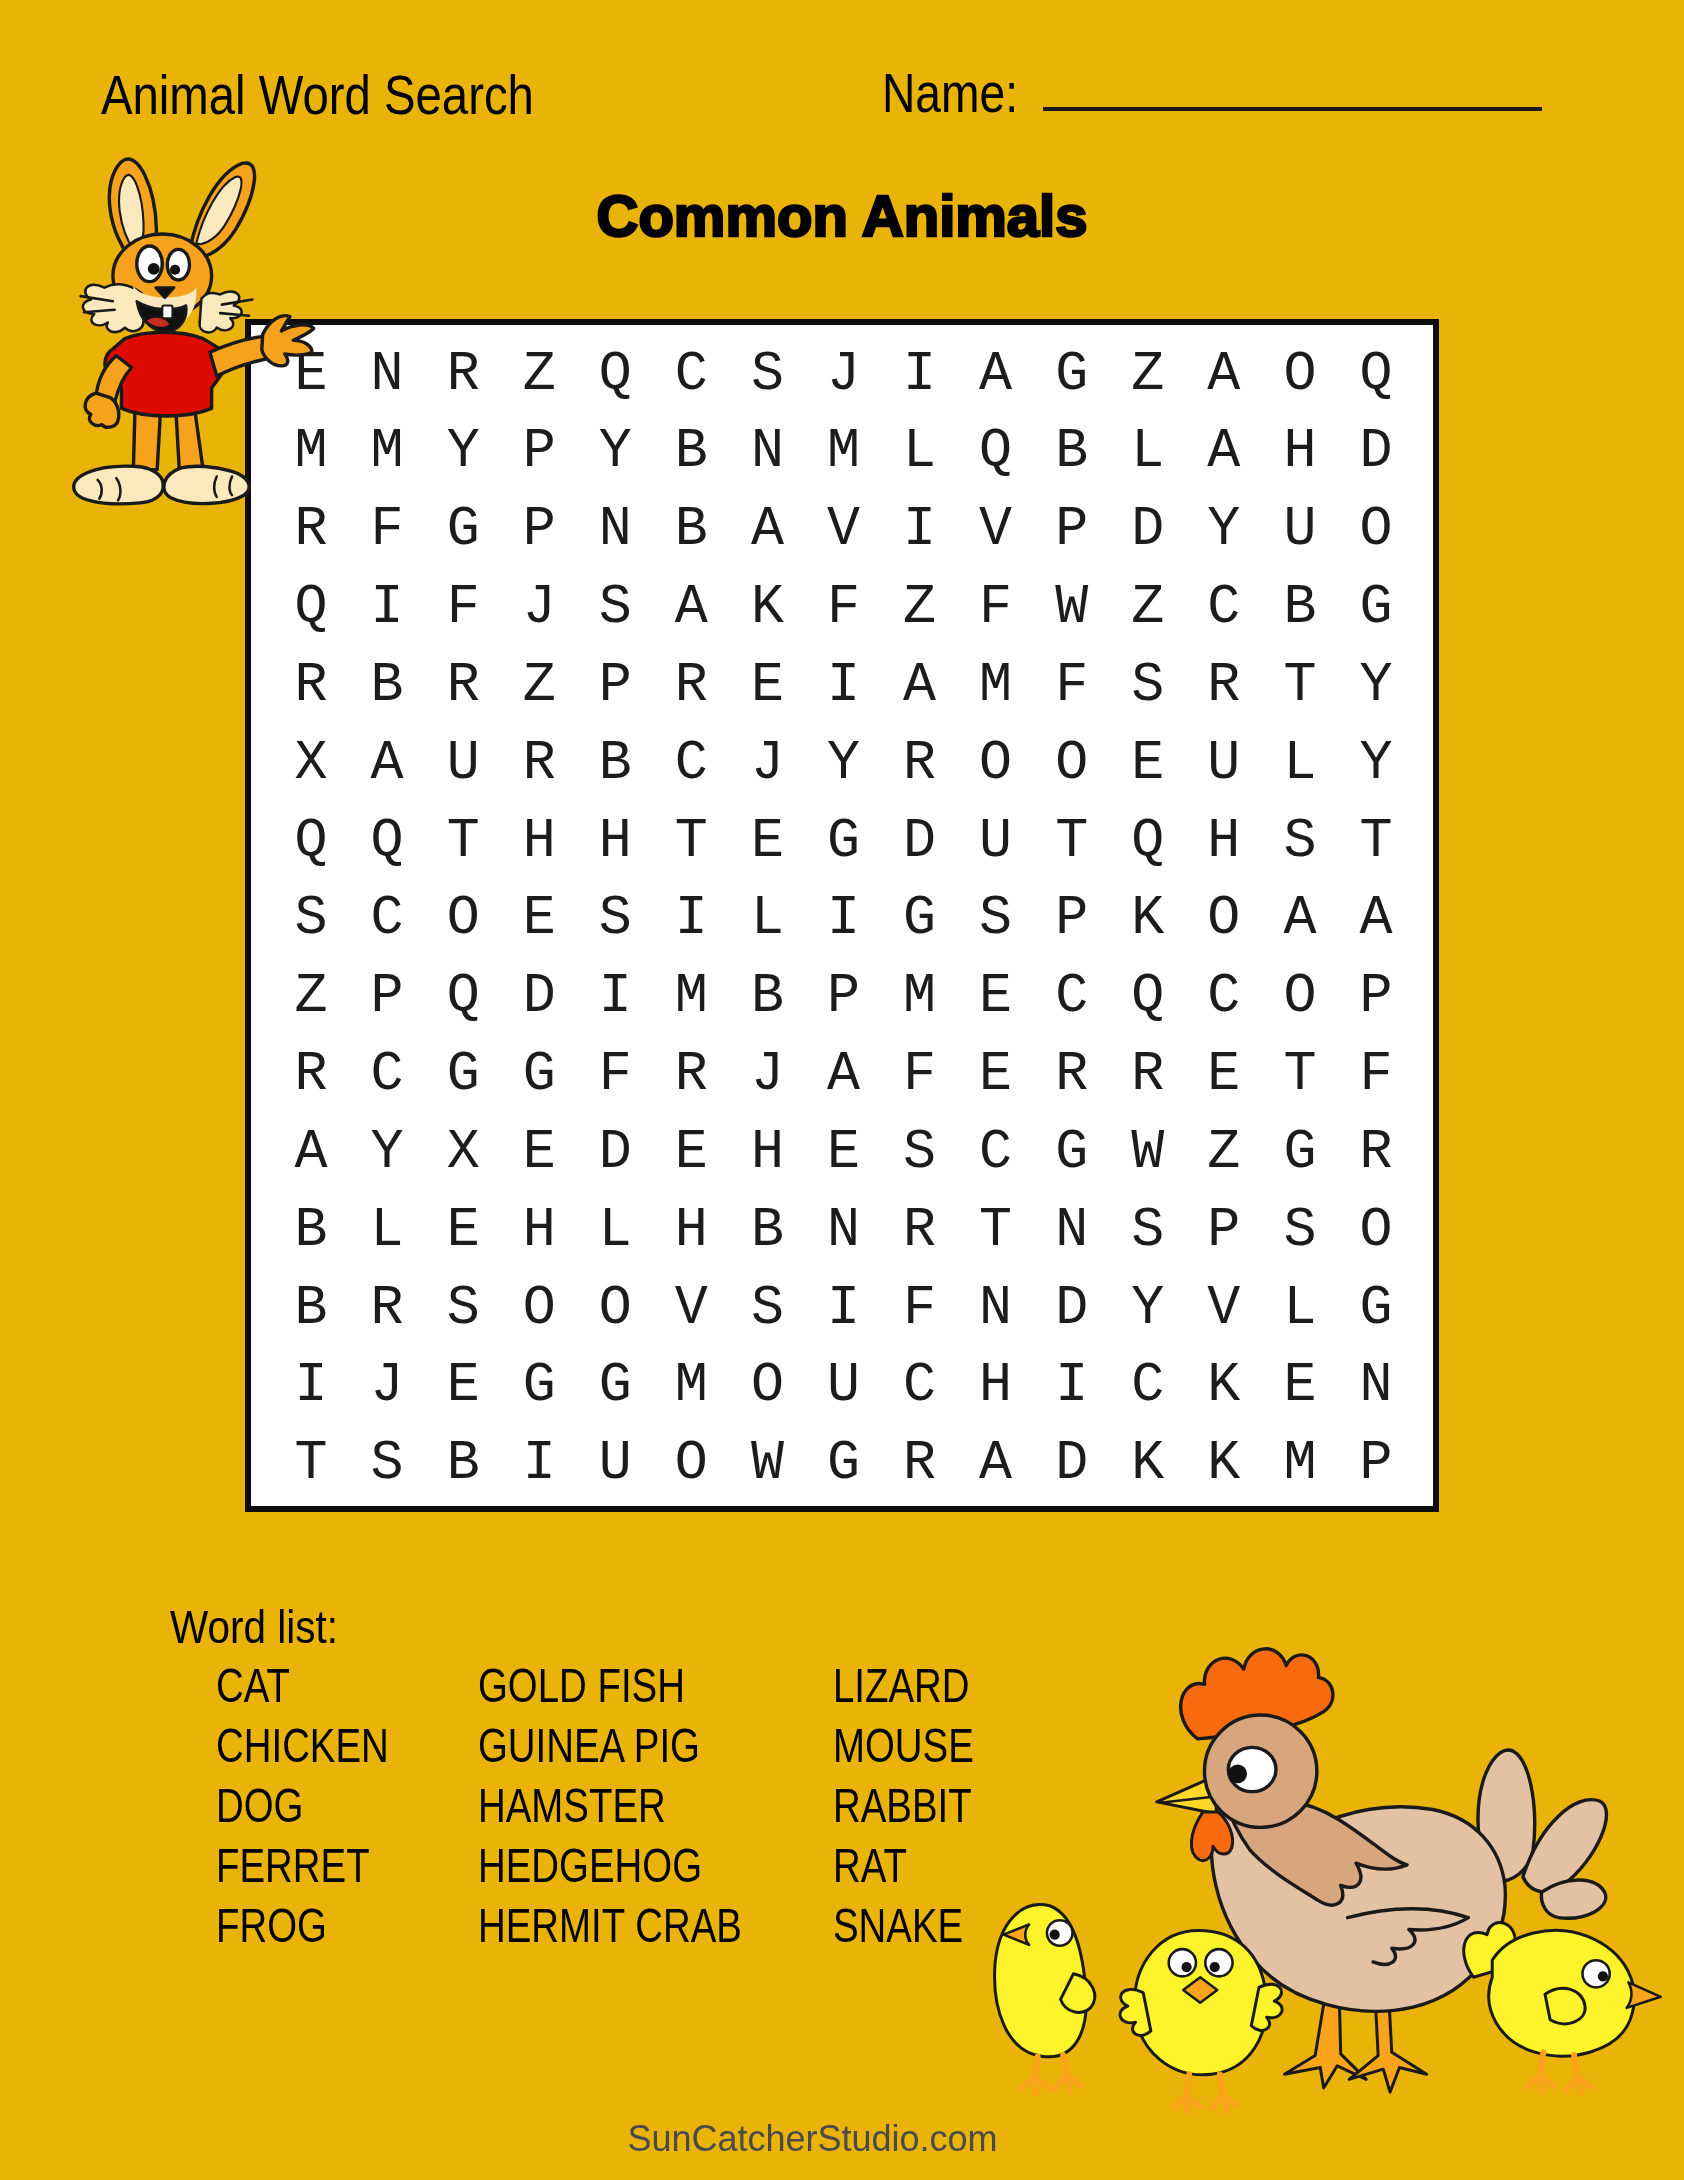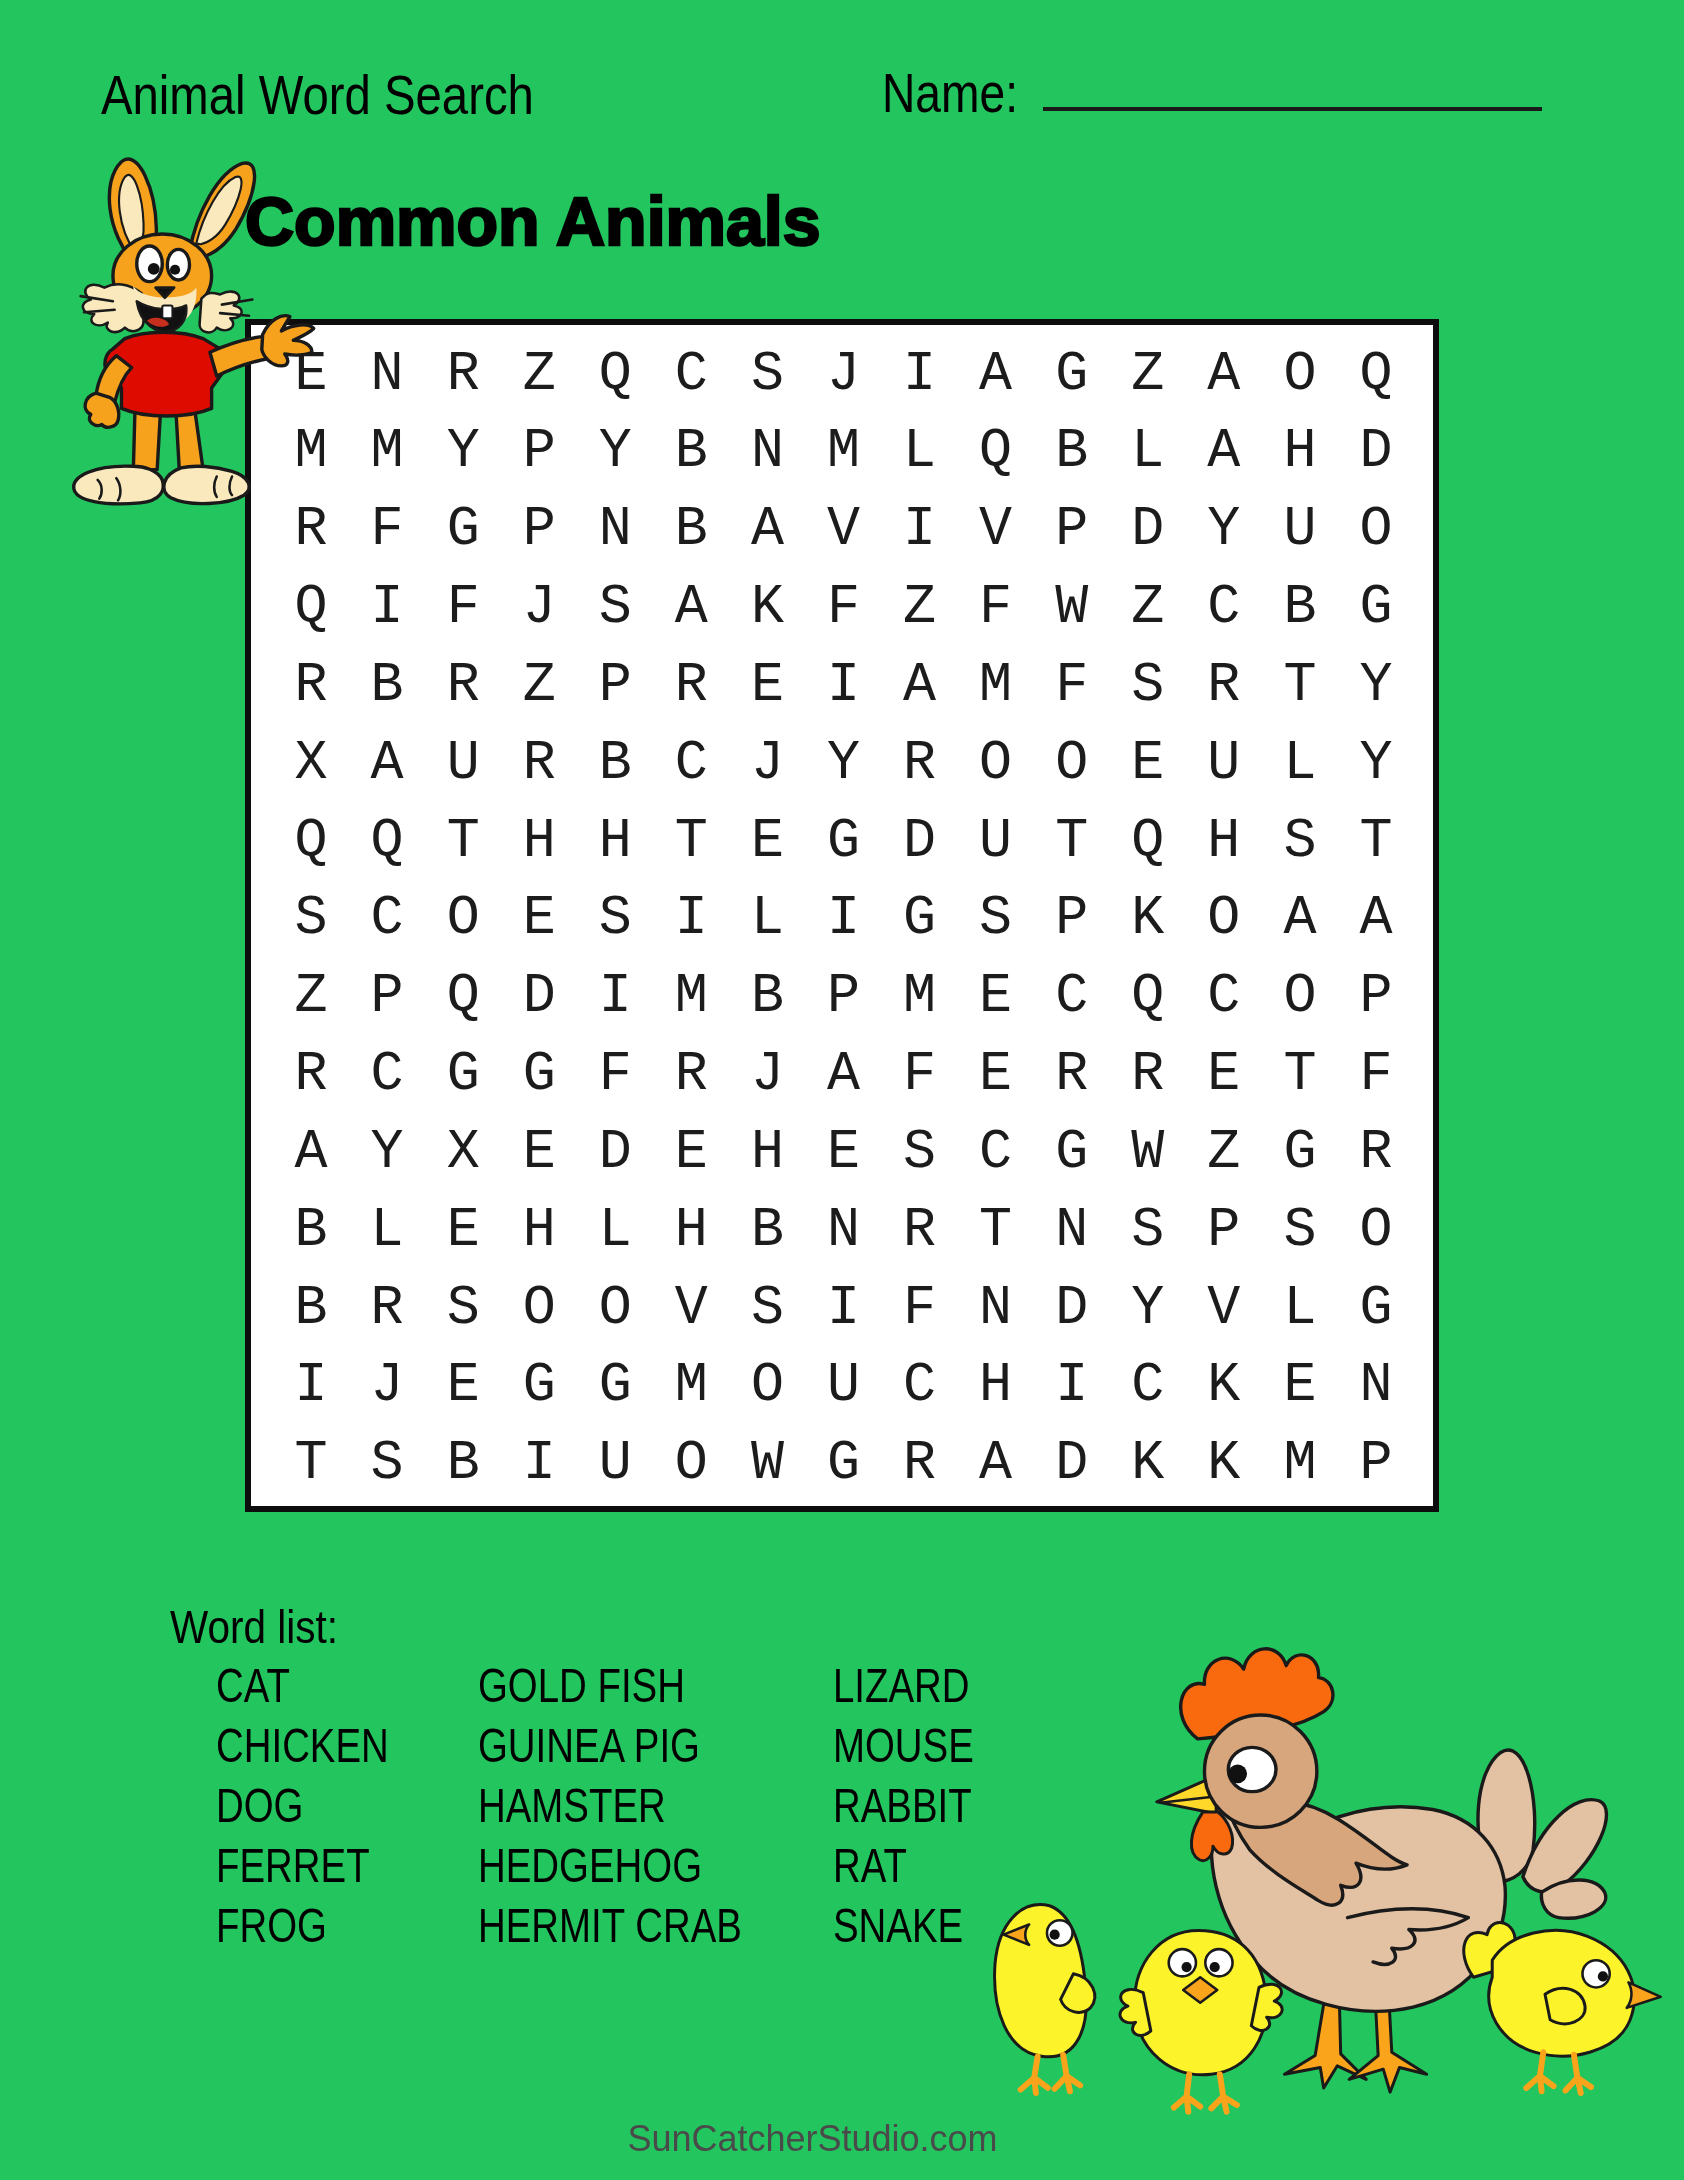--- a/index.html
+++ b/index.html
@@ -1,28 +1,28 @@
 <!DOCTYPE html>
 <html style="--gold: #F6A21D; --cream: #FAE9BD; --shirt-red: #DE0B00; --hen-body: #E3C2A3; --hen-head: #D7A67C; --comb-orange: #F96A0E; --chick-yellow: #FDF32B; --beak-orange: #F9A41B; --ink: #1a1a1a; --footer-gray: #4a4a4a;font-size:13.6px"><head>
 <meta charset="utf-8">
 <style>
   html,body{margin:0;padding:0;background:#fff;}
-  .page{position:relative;width:1685px;height:2181px;background:#22c55e;
+  .page{position:relative;width:1685px;height:2181px;background:#eab308;
         font-family:"Liberation Sans",sans-serif;color:#111;overflow:hidden;}
 
   
   .hdr-title{position:absolute;left:101px;top:63px;font-size:55px;font-weight:400;color:#000;
              transform:scaleX(.86);transform-origin:left top;white-space:nowrap;}
   .name-label{position:absolute;left:882px;top:61px;font-size:55px;font-weight:400;color:#000;
               transform:scaleX(.84);transform-origin:left top;}
   .name-line{position:absolute;left:1043px;top:107px;width:499px;height:4.3px;background:#1a1a1a;}
 
   
-  .puzzle-title{position:absolute;left:245px;top:182px;width:1194px;
-                font-size:68px;font-weight:bold;color:#000;letter-spacing:0px;
+  .puzzle-title{position:absolute;left:245px;top:182px;width:1194px;text-align:center;
+                font-size:58px;font-weight:bold;color:#000;letter-spacing:0px;
                 -webkit-text-stroke:2.6px #000;white-space:nowrap;}
 
   
   .grid-box{position:absolute;left:245px;top:319px;width:1194px;height:1193px;
             border:6px solid #0d0d0d;box-sizing:border-box;background:#fff;z-index:1;}
   .grid-cells{position:absolute;left:0;top:0;right:0;bottom:0;display:grid;
               grid-template-columns:repeat(15,1fr);grid-template-rows:repeat(15,1fr);
               padding:10.2px 19px 3.4px 22px;}
   .cell{display:flex;align-items:center;justify-content:center;
         font-family:"Liberation Mono",monospace;font-size:55px;font-weight:400;color:#1c1c1c;}

